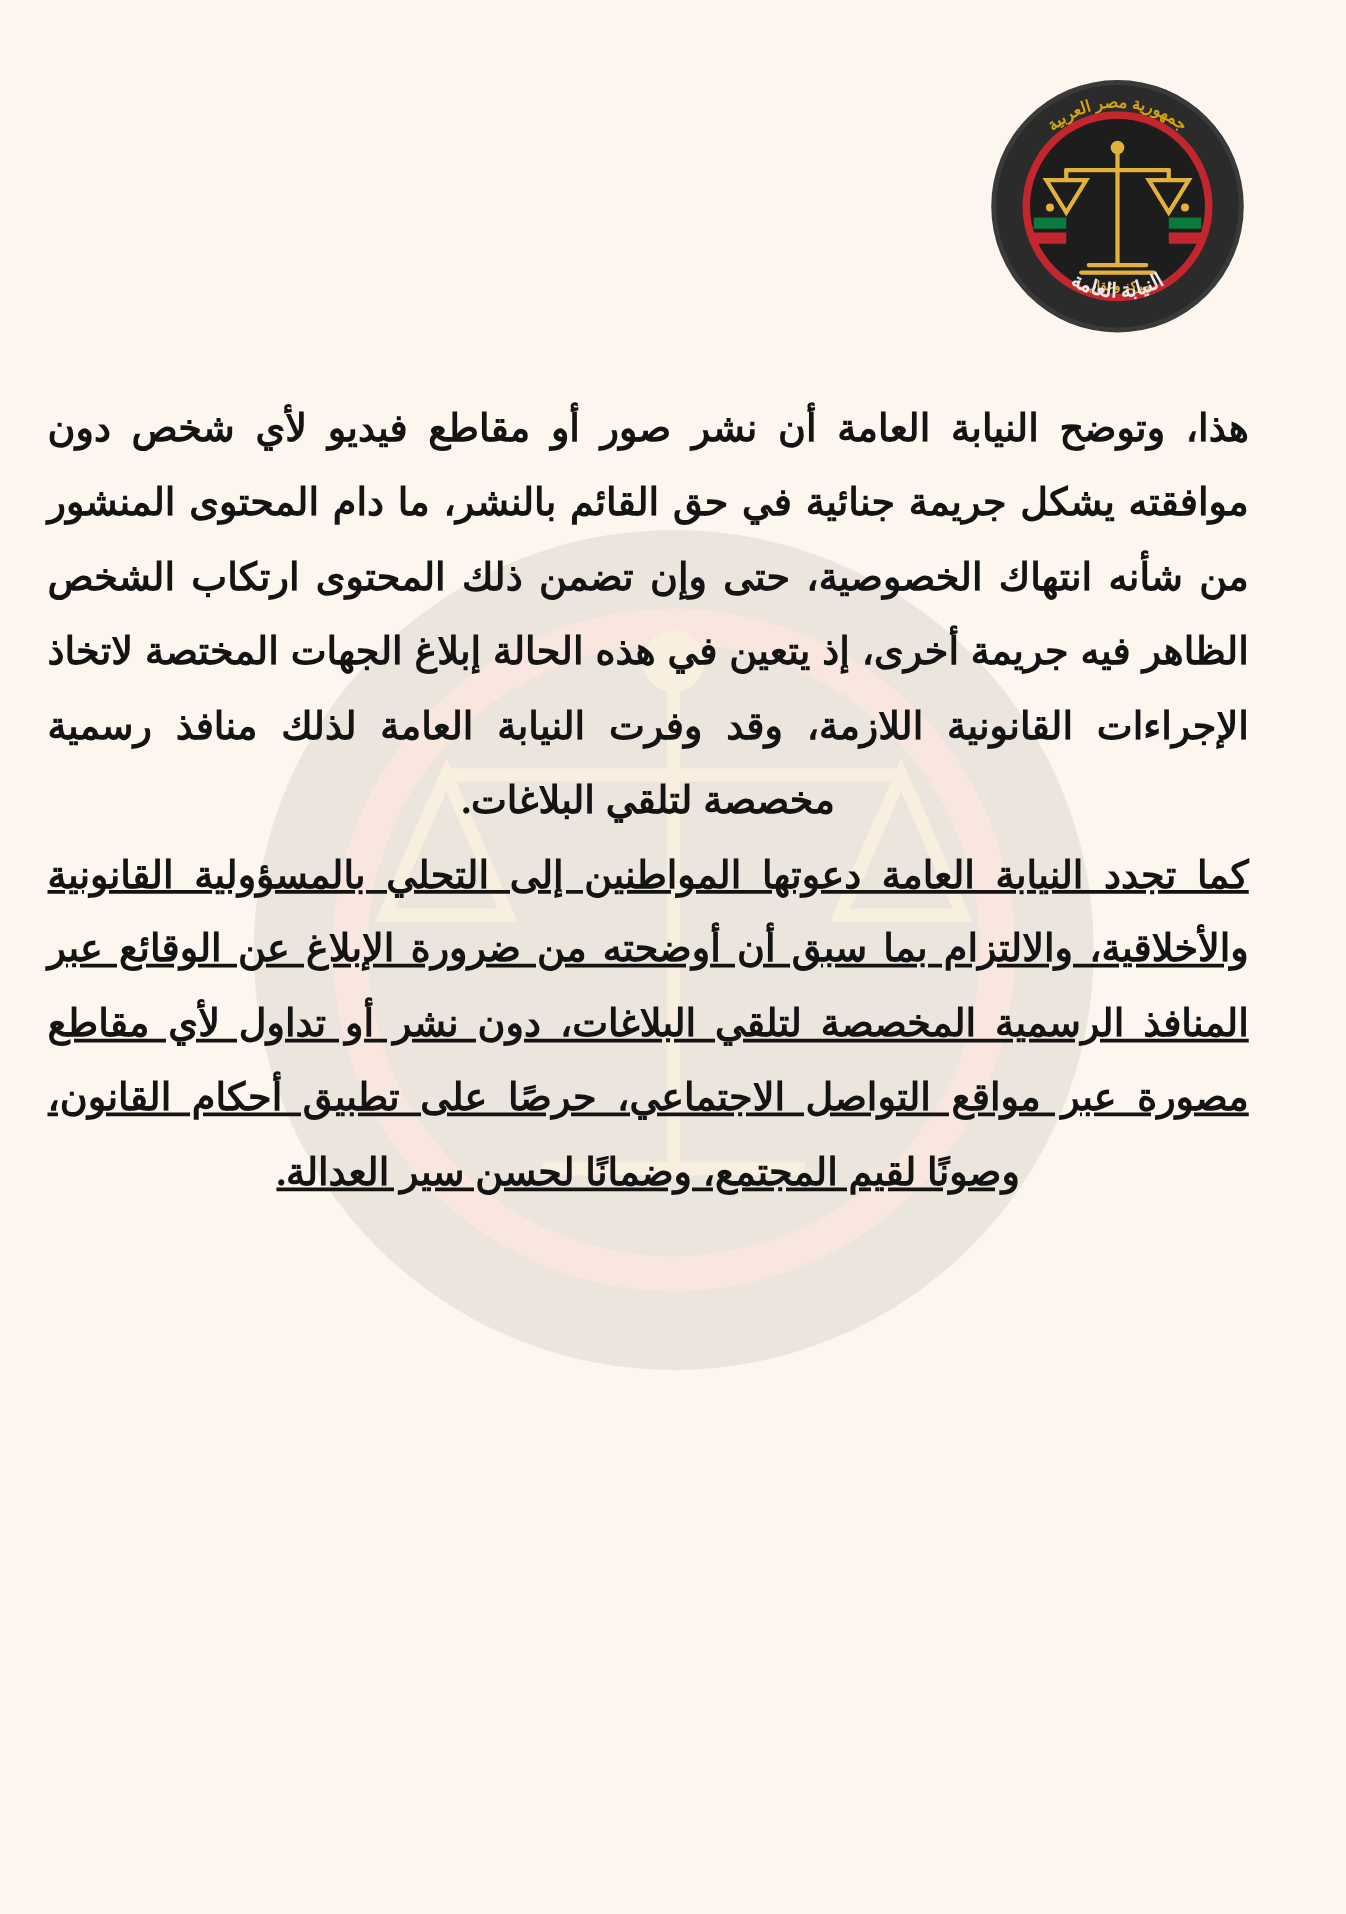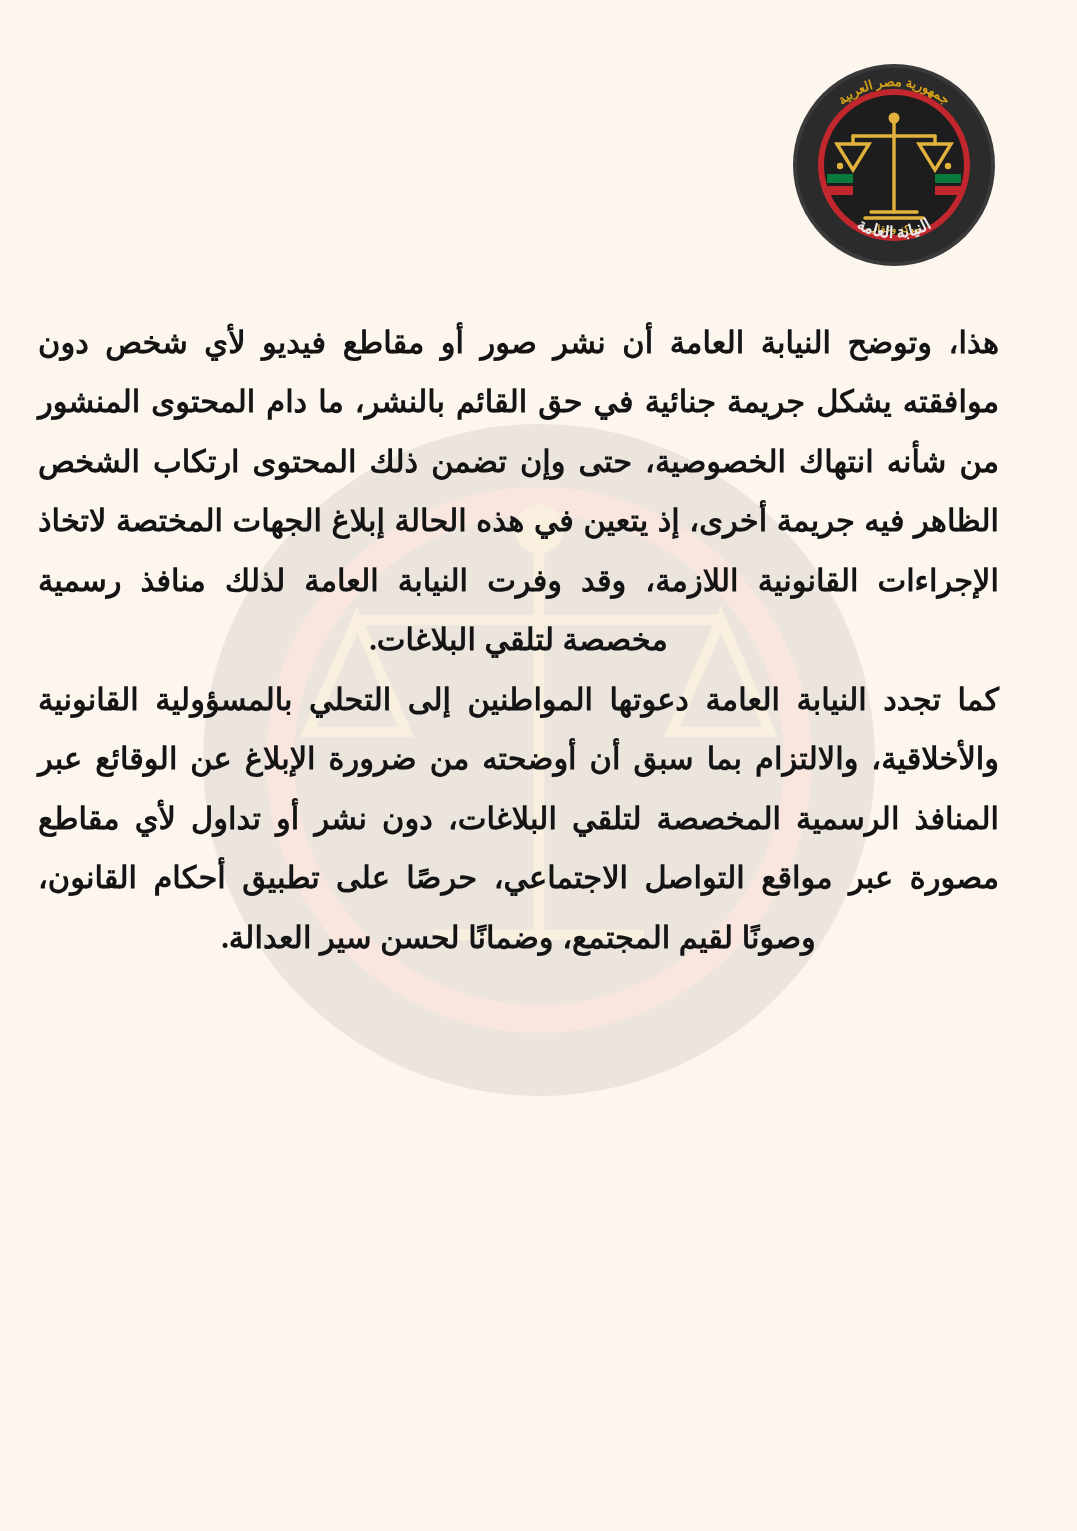--- a/index.html
+++ b/index.html
@@ -65,20 +65,21 @@
     color: #141414;
     letter-spacing: 0px;
     word-spacing: 1px;
   }
   .body-text p {
     margin: 0;
     text-align: justify;
   }
   .body-text p.last {
     text-align-last: center;
+    text-decoration: underline;
   }
 </style>
 </head>
 <body>
 
 <div class="watermark">
   <svg viewBox="0 0 200 200" width="700" height="700" aria-hidden="true">
     <circle cx="100" cy="100" r="96" fill="#1c1c1c"></circle>
     <circle cx="100" cy="100" r="78" fill="#c1272d"></circle>
     <circle cx="100" cy="100" r="70" fill="#1c1c1c"></circle>

